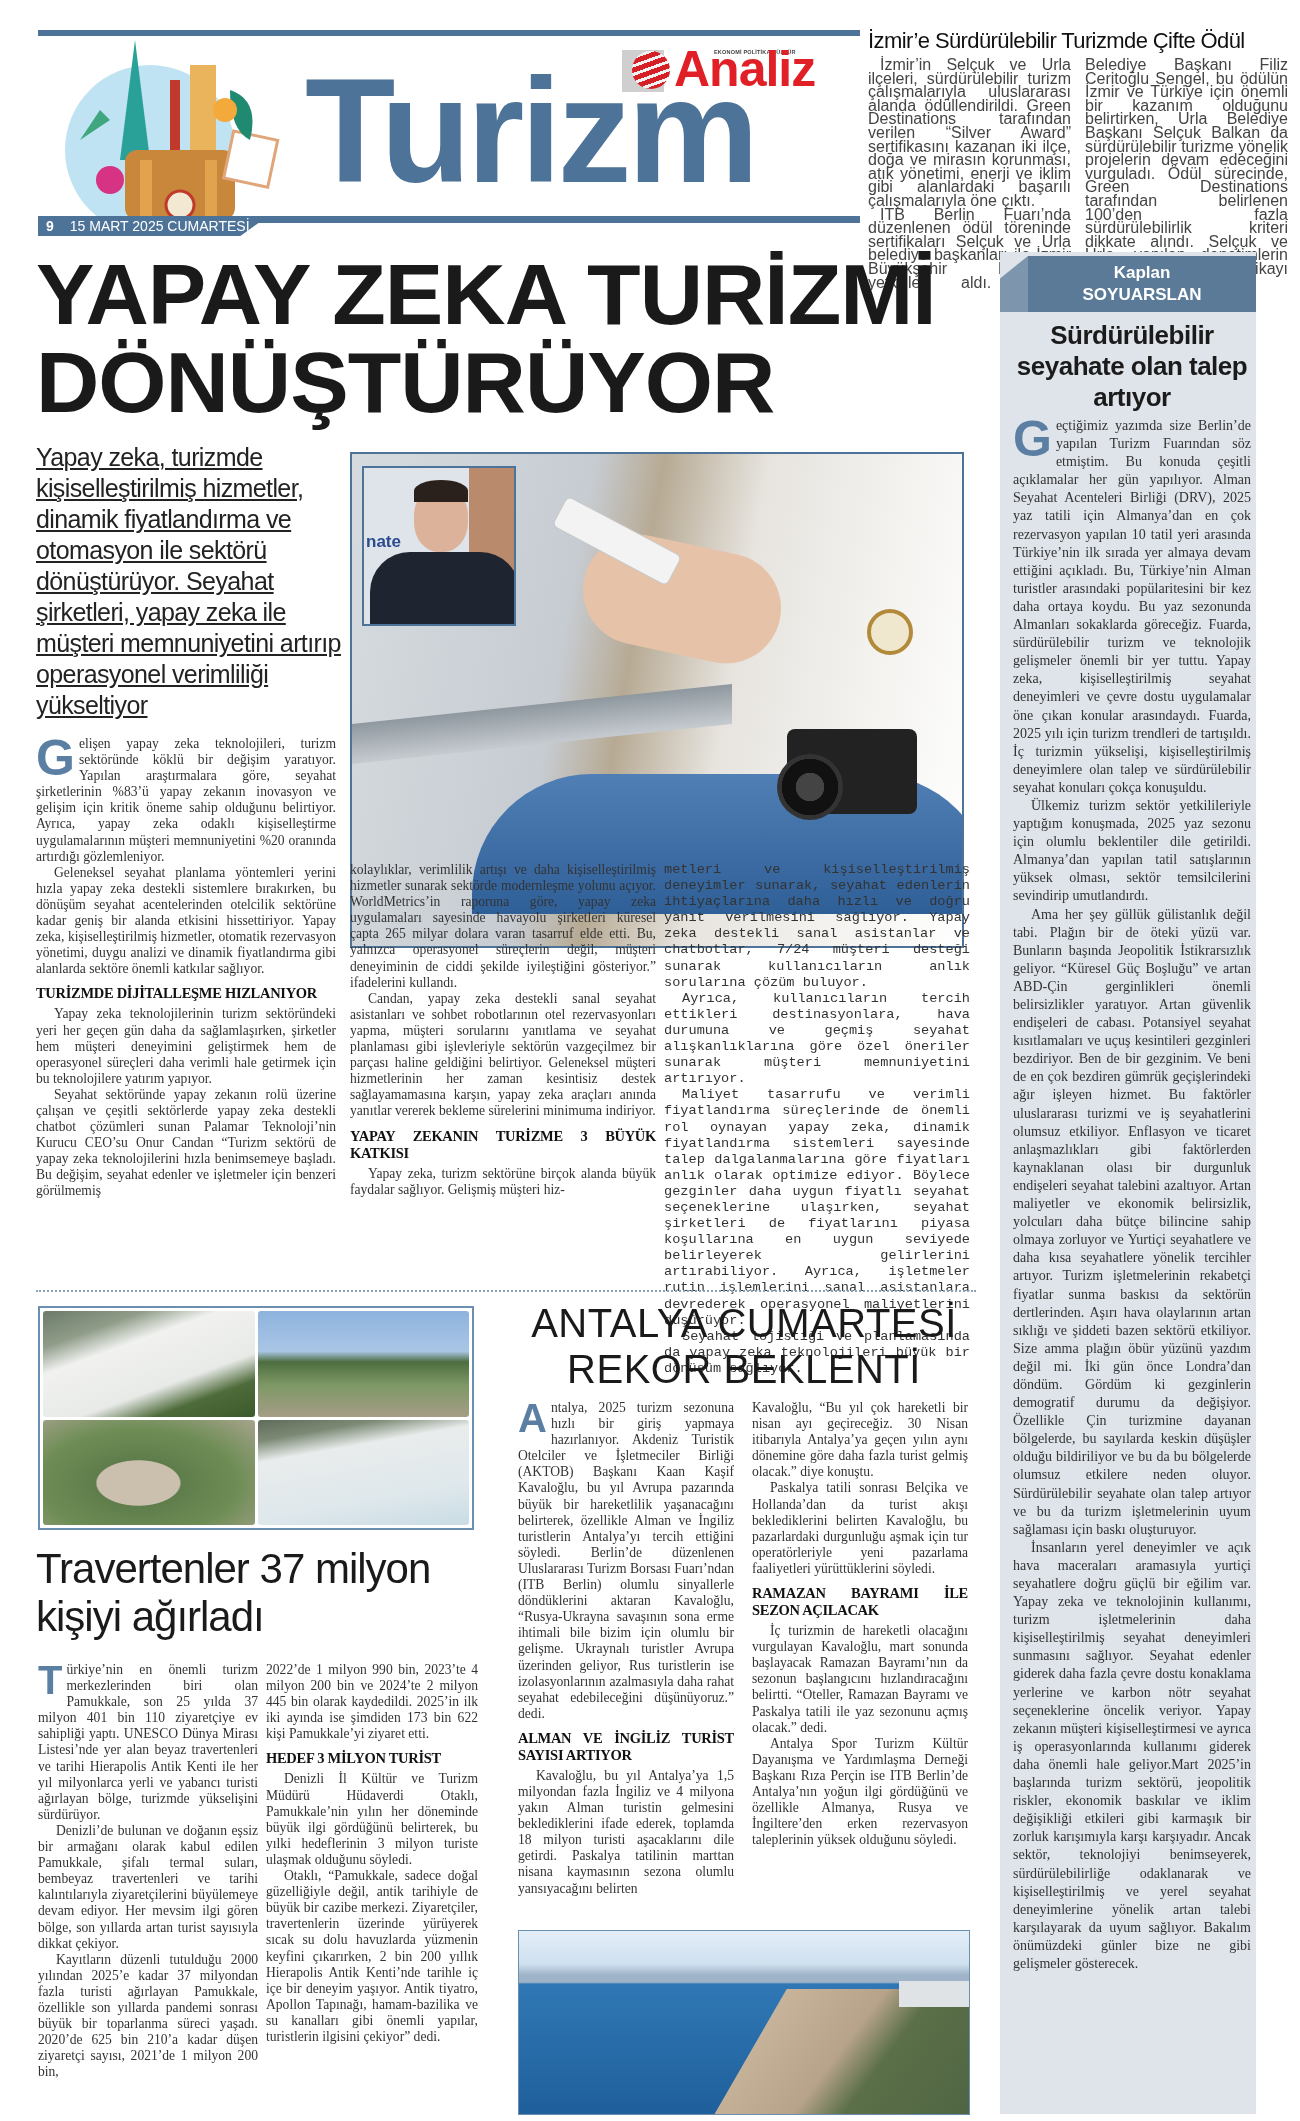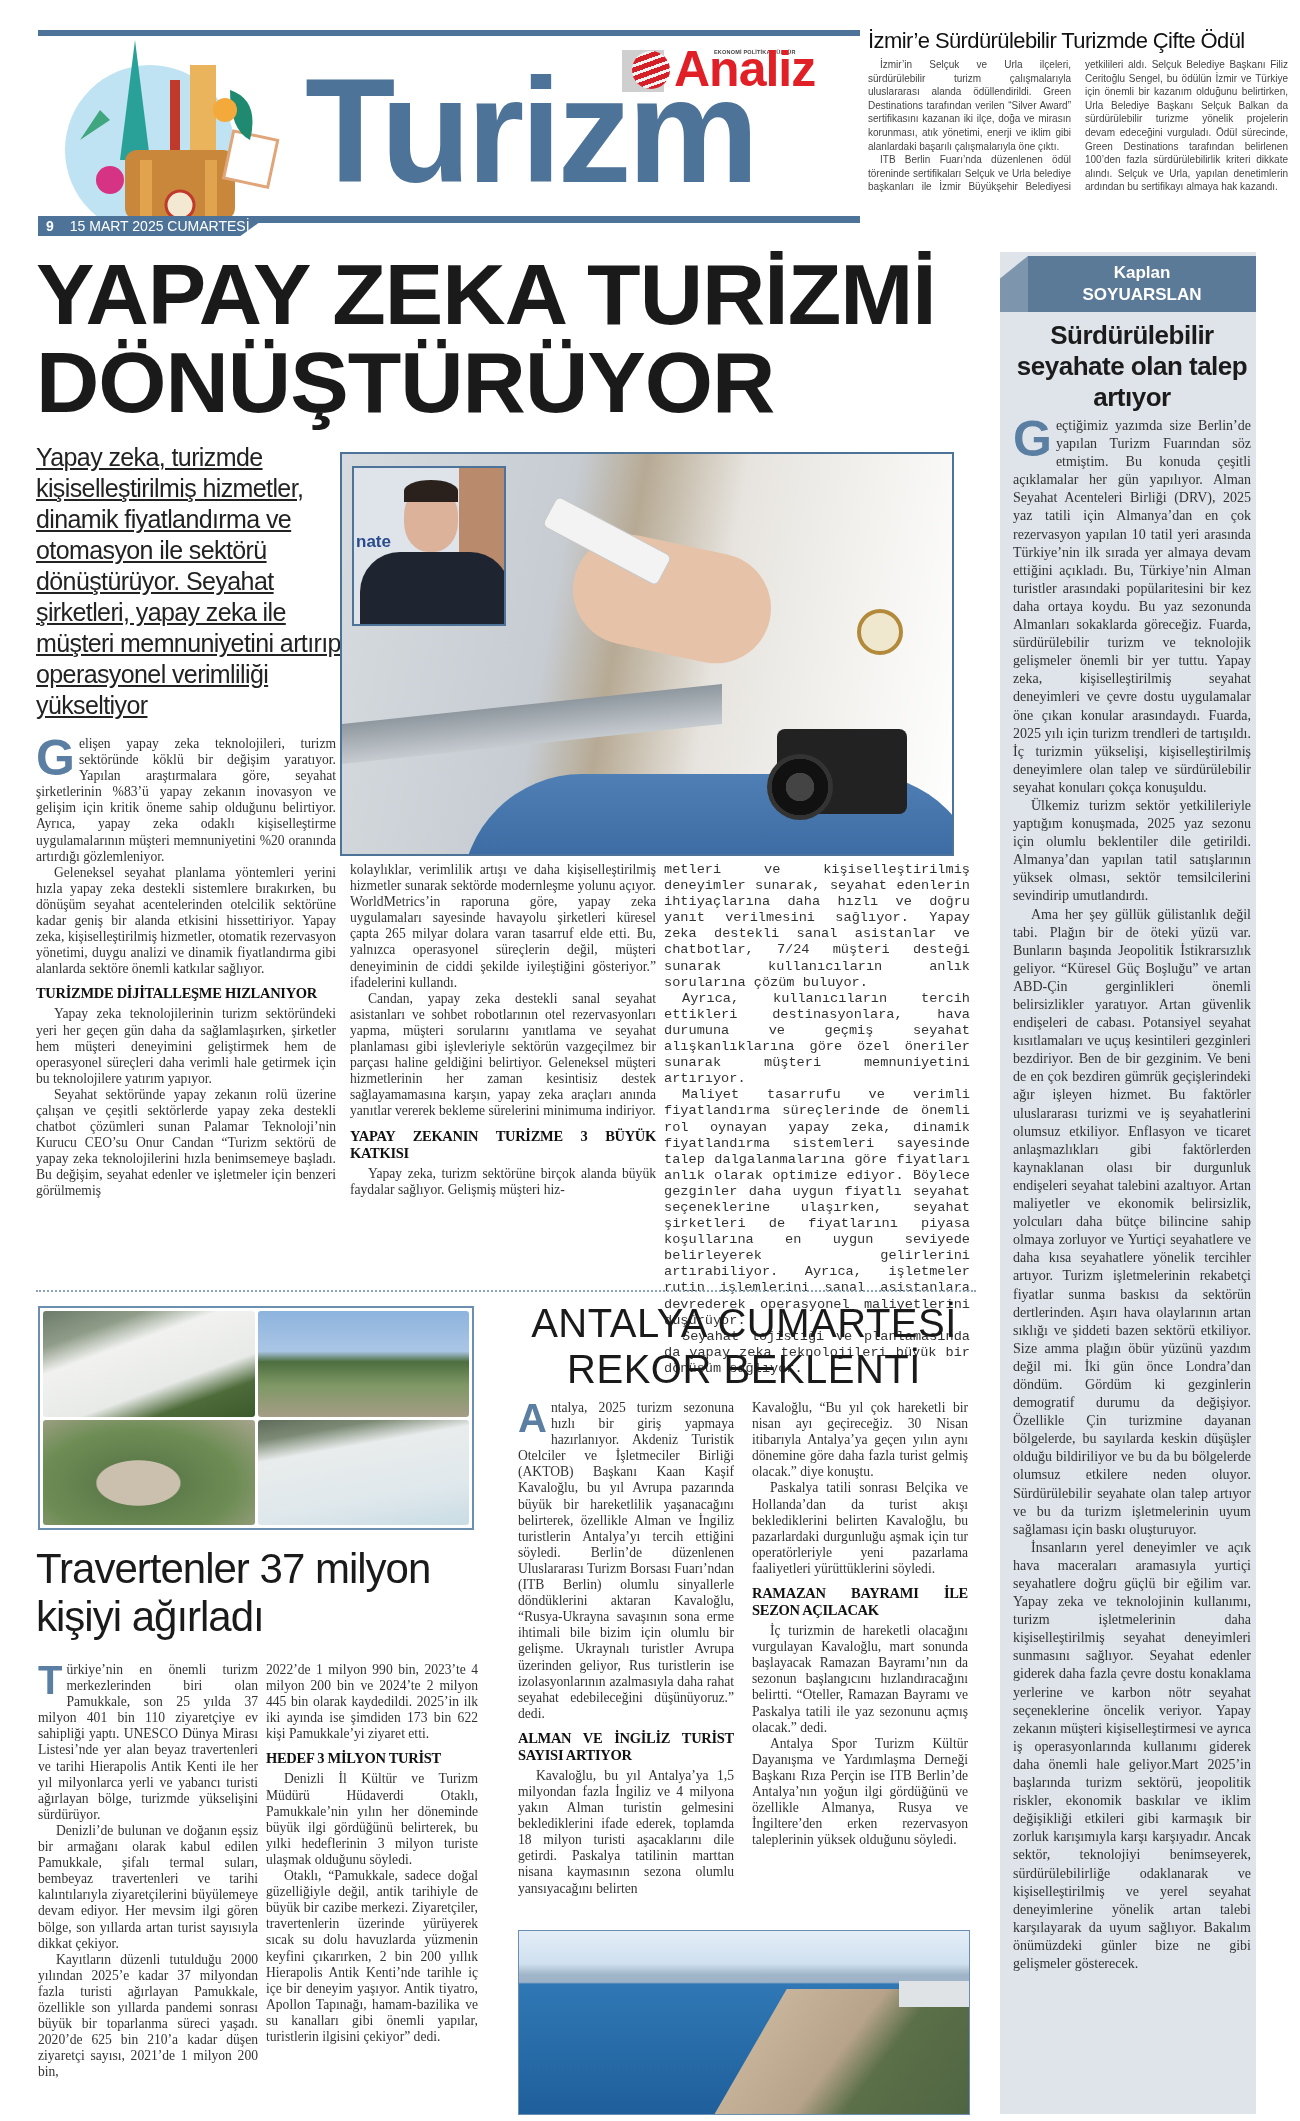--- a/index.html
+++ b/index.html
@@ -18,27 +18,27 @@
   .date-tab b { margin-right: 16px; }
   .masthead { left: 305px; top: 56px; font-family: "Liberation Sans", sans-serif; font-weight: bold; font-size: 148px; line-height: 150px; color: #4d7398; letter-spacing: -4px; }
   .illustration { left: 40px; top: 30px; width: 250px; height: 190px; }
   .logo { left: 622px; top: 47px; width: 240px; height: 48px; }
   .logo-box { position: absolute; left: 0; top: 3px; width: 42px; height: 42px; background: #cfcfcf; }
   .logo-globe { position: absolute; left: 10px; top: 4px; width: 38px; height: 38px; border-radius: 50%; background: repeating-linear-gradient(160deg, #d62027 0 5px, #f2f2f2 5px 8px); }
   .logo-text { position: absolute; left: 52px; top: -4px; font-family: "Liberation Sans", sans-serif; font-weight: bold; color: #e02026; font-size: 50px; line-height: 52px; letter-spacing: -1px; }
   .logo-tag { position: absolute; left: 92px; top: 2px; font-family: "Liberation Sans", sans-serif; font-weight: bold; font-size: 5.5px; color: #444; letter-spacing: 0.2px; }
 
   .izmir-title { left: 868px; top: 28px; width: 430px; font-family: "Liberation Sans", sans-serif; font-size: 22px; line-height: 26px; color: #111; letter-spacing: -0.6px; }
-  .izmir-cols { left: 868px; top: 58px; width: 420px; column-count: 2; column-gap: 14px; font-family: "Liberation Sans", sans-serif; font-size: 10px; line-height: 13.6px; color: #444; text-align: justify; }
+  .izmir-cols { left: 868px; top: 58px; width: 420px; column-count: 2; column-gap: 14px; font-family: "Liberation Sans", sans-serif; font-size: 16px; line-height: 13.6px; color: #444; text-align: justify; }
   .izmir-cols p { text-indent: 12px; }
 
   
   .headline { left: 36px; top: 250px; width: 960px; font-family: "Liberation Sans", sans-serif; font-weight: 900; font-size: 86px; line-height: 88px; color: #1a1a1a; letter-spacing: -1px; transform: scaleX(1.02); transform-origin: left; }
   .deck { left: 36px; top: 442px; width: 310px; font-family: "Liberation Sans", sans-serif; font-size: 25px; line-height: 31px; color: #222; letter-spacing: -0.6px; text-decoration: underline; }
-  .hero-photo { left: 340px; top: 452px; width: 614px; height: 404px; border: 2px solid #4d7398; overflow: hidden; background: linear-gradient(100deg, #d6dbe0 0%, #c7ccd2 35%, #b7aa94 45%, #e7e4df 60%, #f3f2ef 80%, #ffffff 100%); }
+  .hero-photo { left: 350px; top: 452px; width: 614px; height: 496px; border: 2px solid #4d7398; overflow: hidden; background: linear-gradient(100deg, #d6dbe0 0%, #c7ccd2 35%, #b7aa94 45%, #e7e4df 60%, #f3f2ef 80%, #ffffff 100%); }
   .hero-band1 { position: absolute; left: 0; top: 250px; width: 380px; height: 40px; background: linear-gradient(180deg, #8f989f, #c6cbd0); transform: skewY(-6deg); }
   .hero-jeans { position: absolute; left: 120px; top: 320px; width: 520px; height: 140px; border-radius: 120px 120px 0 0; background: linear-gradient(180deg, #4f7fb4, #2f5f97); }
   .hero-phone { position: absolute; left: 200px; top: 70px; width: 130px; height: 34px; background: #f3f3f3; border: 1px solid #c8c8c8; border-radius: 6px; transform: rotate(28deg); }
   .hero-hand { position: absolute; left: 230px; top: 90px; width: 200px; height: 110px; border-radius: 60px; background: #e6c3a8; transform: rotate(12deg); }
   .hero-watch { position: absolute; left: 515px; top: 155px; width: 46px; height: 46px; border-radius: 50%; background: #efe8cf; border: 4px solid #b28a3a; }
   .hero-camera { position: absolute; left: 435px; top: 275px; width: 130px; height: 85px; background: #222; border-radius: 8px; }
   .hero-lens { position: absolute; left: 425px; top: 300px; width: 66px; height: 66px; border-radius: 50%; background: radial-gradient(circle, #444 0 30%, #111 31% 60%, #333 61%); }
   .inset-photo { position: absolute; left: 10px; top: 12px; width: 154px; height: 160px; border: 2px solid #4d7398; background: linear-gradient(90deg, #dfe3ea 0%, #dfe3ea 70%, #b98a6c 70%, #b98a6c 100%); overflow: hidden; }
   .inset-head { position: absolute; left: 50px; top: 18px; width: 54px; height: 66px; border-radius: 45%; background: #dcb39a; }
   .inset-hair { position: absolute; left: 50px; top: 12px; width: 54px; height: 22px; border-radius: 50% 50% 0 0; background: #2a211c; }

